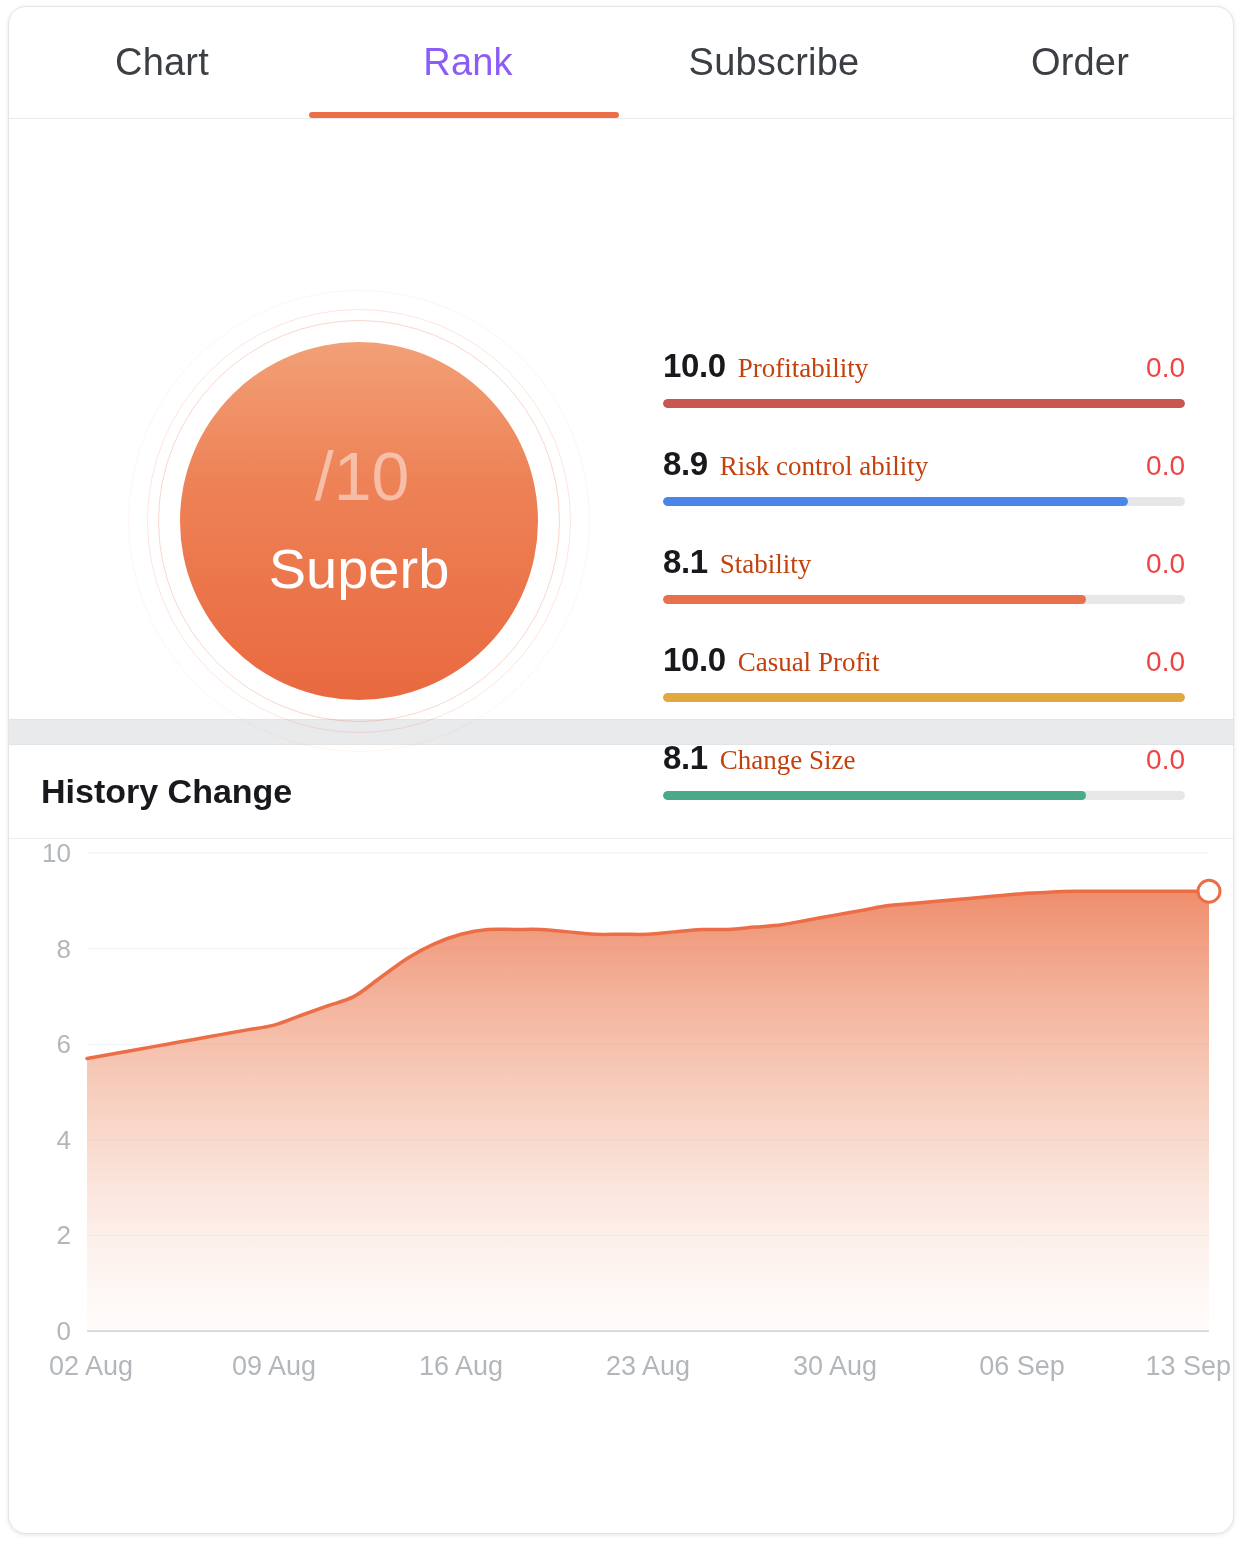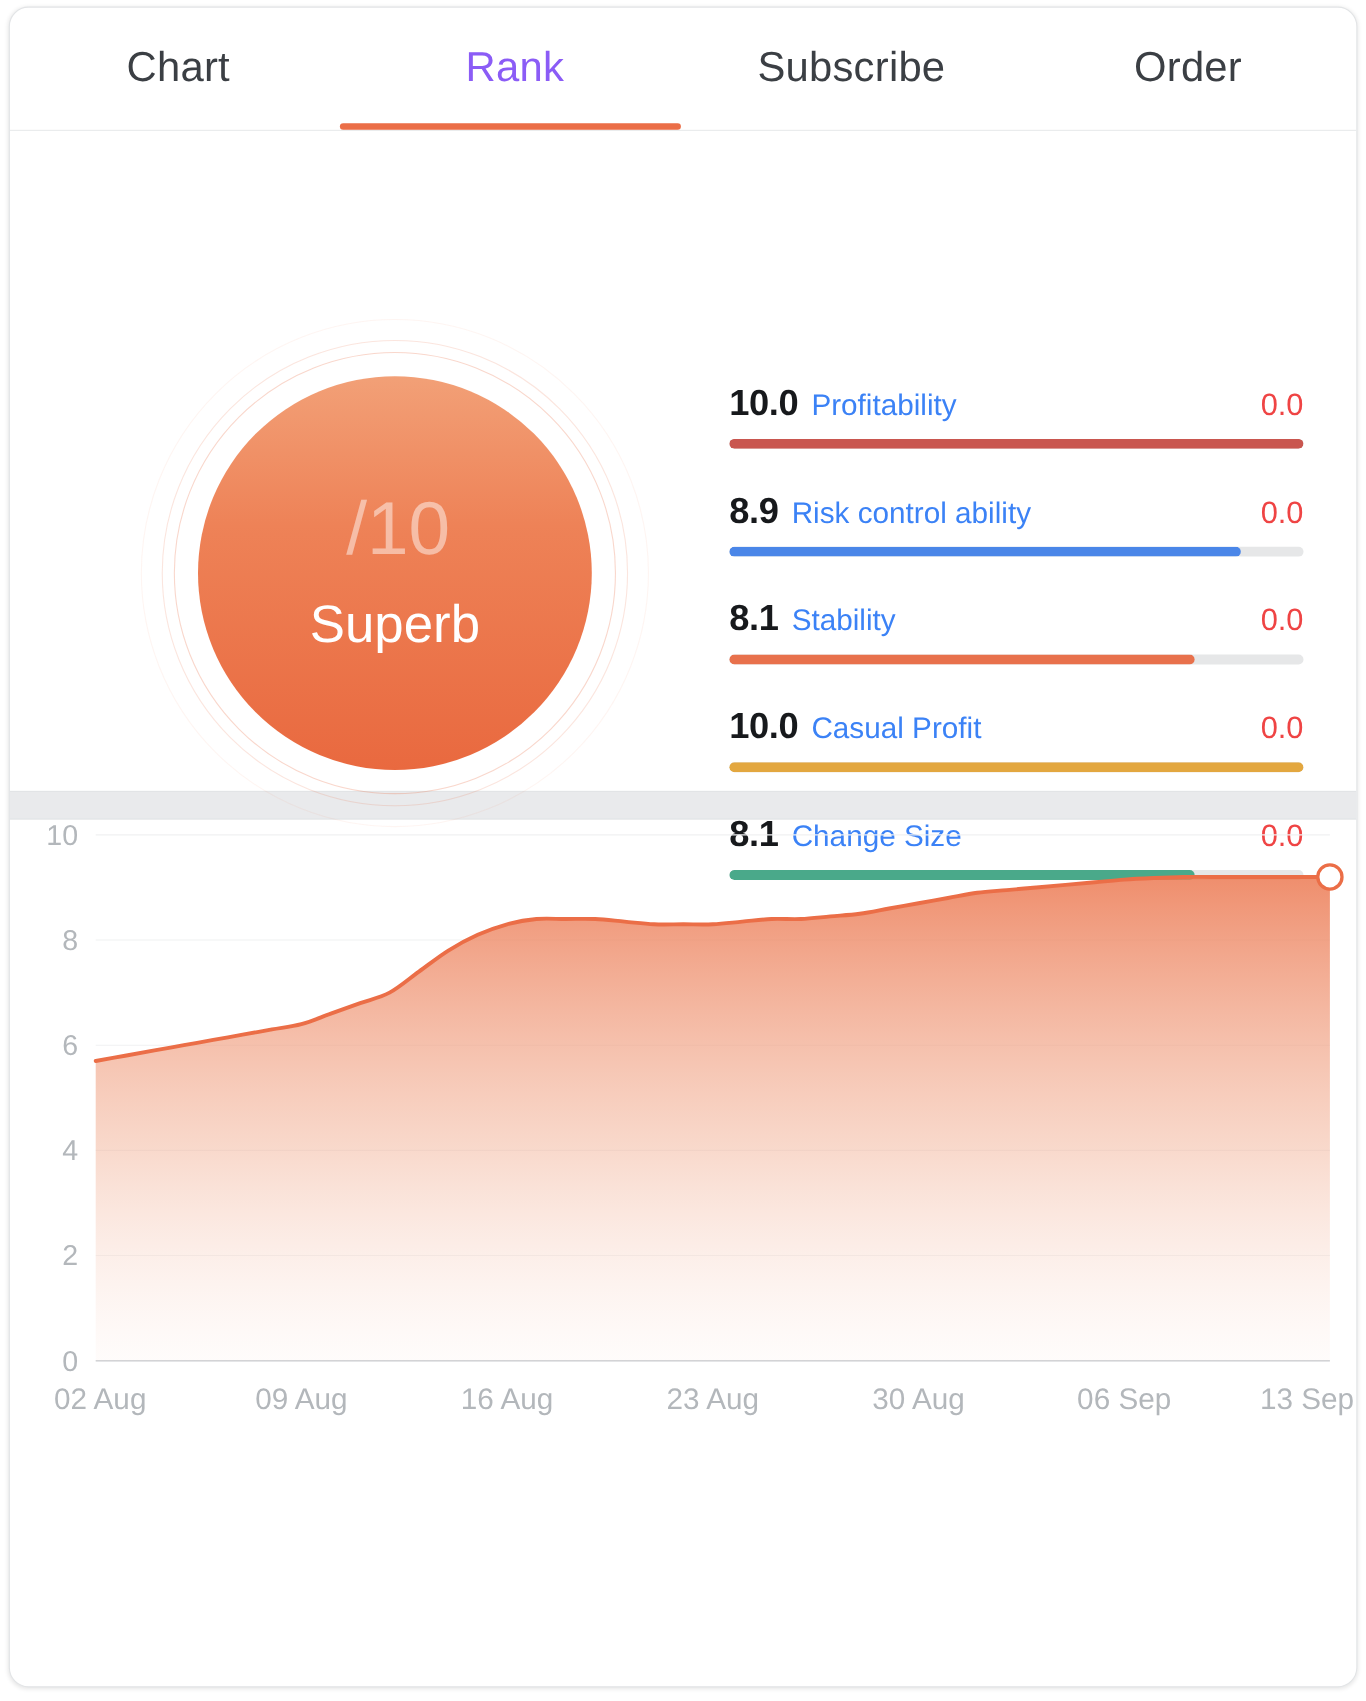--- a/index.html
+++ b/index.html
@@ -106,21 +106,21 @@
     letter-spacing: -1px;
   }
   .score-max {
     font-size: 68px;
     color: rgba(255,255,255,0.48);
     margin-left: 6px;
     font-weight: normal;
   }
   .score-label {
     margin-top: 26px;
-    font-size: 48px;
+    font-size: 56px;
     color: #ffffff;
   }
 
   
   .metrics {
     position: absolute;
     left: 654px;
     top: 228px;
     width: 522px;
   }
@@ -134,23 +134,24 @@
     height: 44px;
   }
   .metric-score {
     font-size: 33px;
     font-weight: bold;
     color: #17191c;
     letter-spacing: -0.4px;
   }
   .metric-name {
     font-size: 27px;
-    color: #3b82f6;
+    color: #c2410c;
     margin-left: 12px;
     flex: 1;
+    font-family: Liberation Serif, serif;
   }
   .metric-right {
     font-size: 28px;
     color: #ef4444;
   }
   .bar-track {
     position: relative;
     margin-top: 8px;
     height: 9px;
     border-radius: 5px;
@@ -281,20 +282,23 @@
         <div class="bar-track">
           <div class="bar-fill" style="width: 81%; background: rgb(74, 169, 138);"></div>
         </div>
       </div>
 
     </div>
   </div>
 
   <div class="band"></div>
 
+  <div class="history-head">
+    <span class="history-title">History Change</span>
+  </div>
 
   <div class="chart-area">
     <svg class="chart-svg" id="chart" width="1226" height="700">
         <defs>
           <linearGradient id="areaGrad" x1="0" y1="0" x2="0" y2="1">
             <stop offset="0%" stop-color="#ec7a53" stop-opacity="0.85"></stop>
             <stop offset="55%" stop-color="#f3b79e" stop-opacity="0.55"></stop>
             <stop offset="100%" stop-color="#fdf2ee" stop-opacity="0.25"></stop>
           </linearGradient>
         </defs>

